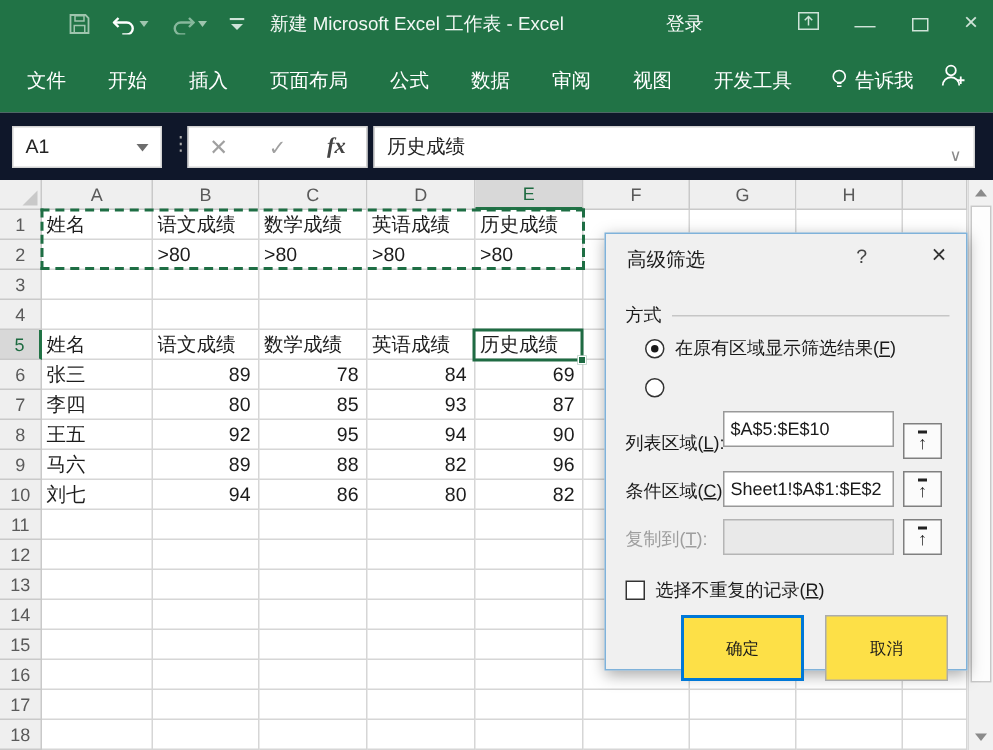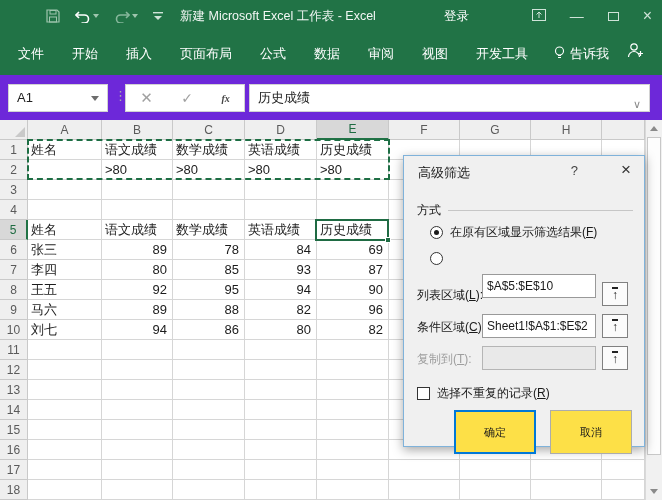--- a/index.html
+++ b/index.html
@@ -17,28 +17,28 @@
   .wc { color:#cfe3d8; font-size:14px; line-height:1; }
   .wc-box { width:11px; height:9px; border:1px solid #cfe3d8; }
 
   
   #tabsbar { position:absolute; left:0; top:32px; width:662px; height:43px; background:#217346; display:flex; align-items:center; padding-left:4px; }
   .rtab { color:#fff; font-size:13px; padding:0 14px; line-height:43px; white-space:nowrap; }
   #tellme { display:flex; align-items:center; gap:5px; color:#fff; font-size:13px; padding:0 12px; }
   #share-person { position:absolute; right:18px; top:10px; }
 
   
-  #fbar { position:absolute; left:0; top:75px; width:662px; height:45px; background:#6d28d9; }
+  #fbar { position:absolute; left:0; top:75px; width:662px; height:45px; background:#0f172a; }
   #namebox { position:absolute; left:8px; top:9px; width:100px; height:28px; background:#fff; border:1px solid #d2d2d2; font-size:13px; color:#222; line-height:26px; padding-left:8px; }
   #namebox .dd { position:absolute; right:8px; top:11px; width:0; height:0; border-left:4px solid transparent; border-right:4px solid transparent; border-top:5px solid #6d6d6d; }
   #fdots { position:absolute; left:114px; top:13px; color:#aaa; font-size:13px; letter-spacing:0; }
   #fx-panel { position:absolute; left:125px; top:9px; width:120px; height:28px; background:#fff; border:1px solid #d2d2d2; display:flex; align-items:center; justify-content:space-around; }
   .fx-x { color:#a0a0a0; font-size:15px; }
   .fx-ck { color:#a0a0a0; font-size:14px; }
-  .fx-fx { color:#444; font-size:10px; font-family:"Liberation Serif","DejaVu Serif",serif; font-style:italic; font-weight:bold; }
+  .fx-fx { color:#444; font-size:15px; font-family:"Liberation Serif","DejaVu Serif",serif; font-style:italic; font-weight:bold; }
   #formula-input { position:absolute; left:249px; top:9px; width:401px; height:28px; background:#fff; border:1px solid #d2d2d2; font-size:13px; color:#222; line-height:26px; padding-left:8px; }
   #formula-input .chev { position:absolute; right:8px; top:6px; color:#8a8a8a; font-size:11px; }
 
   
   #grid { position:absolute; left:0; top:120px; width:645px; height:380px; overflow:hidden; background:#fff;
     display:grid; grid-template-columns:28px 74px 71px 72px 72px 72px 71px 71px 71px 43px; grid-auto-rows:20px; }
   .hd { background:#efefef; border-right:1px solid #c9c9c9; border-bottom:1px solid #c9c9c9; color:#5a5a5a; font-size:12px; display:flex; align-items:center; justify-content:center; }
   .hd.selcol { background:#d8d8d8; color:#1e6b41; border-bottom:2px solid #217346; }
   .hd.selrow { background:#d8d8d8; color:#1e6b41; border-right:2px solid #217346; }
   #corner { position:relative; }

